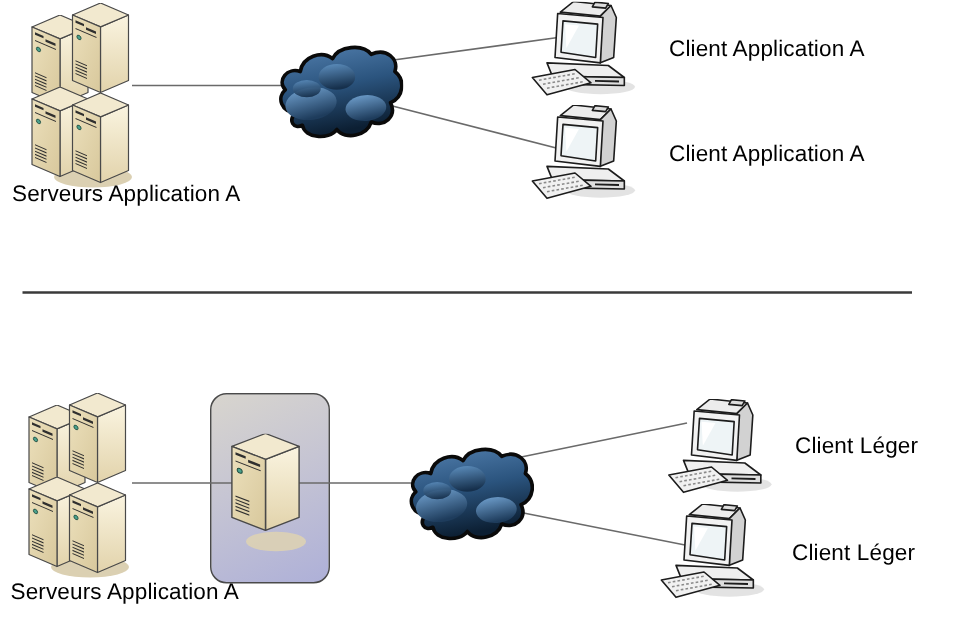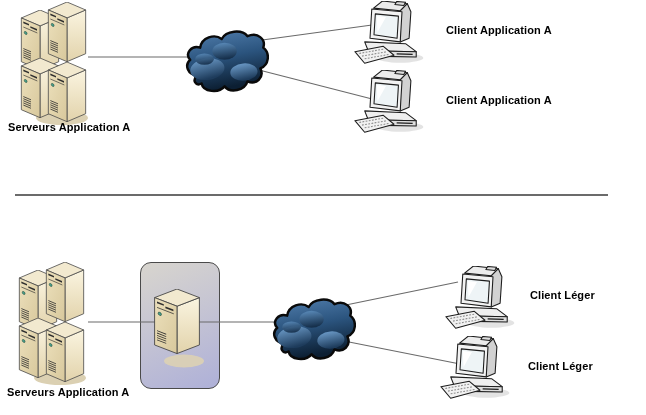--- a/index.html
+++ b/index.html
@@ -1,19 +1,19 @@
 <!DOCTYPE html>
 <html><head>
 <meta charset="utf-8">
 <style>
   html,body{margin:0;padding:0;}
   body{font-family:"Liberation Sans",sans-serif;background:#fff;}
   .stage{position:relative;width:646px;height:415px;background:#ffffff;overflow:hidden;}
   .abs{position:absolute;}
-  .lbl{position:absolute;font-size:11px;font-weight:bold;color:#000;white-space:nowrap;letter-spacing:.1px;}
+  .lbl{position:absolute;font-size:15px;font-weight:normal;color:#000;white-space:nowrap;letter-spacing:.1px;}
   .gateway-box{
     position:absolute;left:140px;top:262px;width:78px;height:125px;
     border:1px solid #4a4a4a;border-radius:11px;
     background:linear-gradient(155deg,#d8d5ce 0%,#c6c5d3 45%,#aeb0d8 100%);
     z-index:1;
   }
   .connectors{position:absolute;left:0;top:0;z-index:2;}
   .icon{z-index:3;}
   .lbl{z-index:4;}
   .defs-holder{position:absolute;width:0;height:0;overflow:hidden;}

